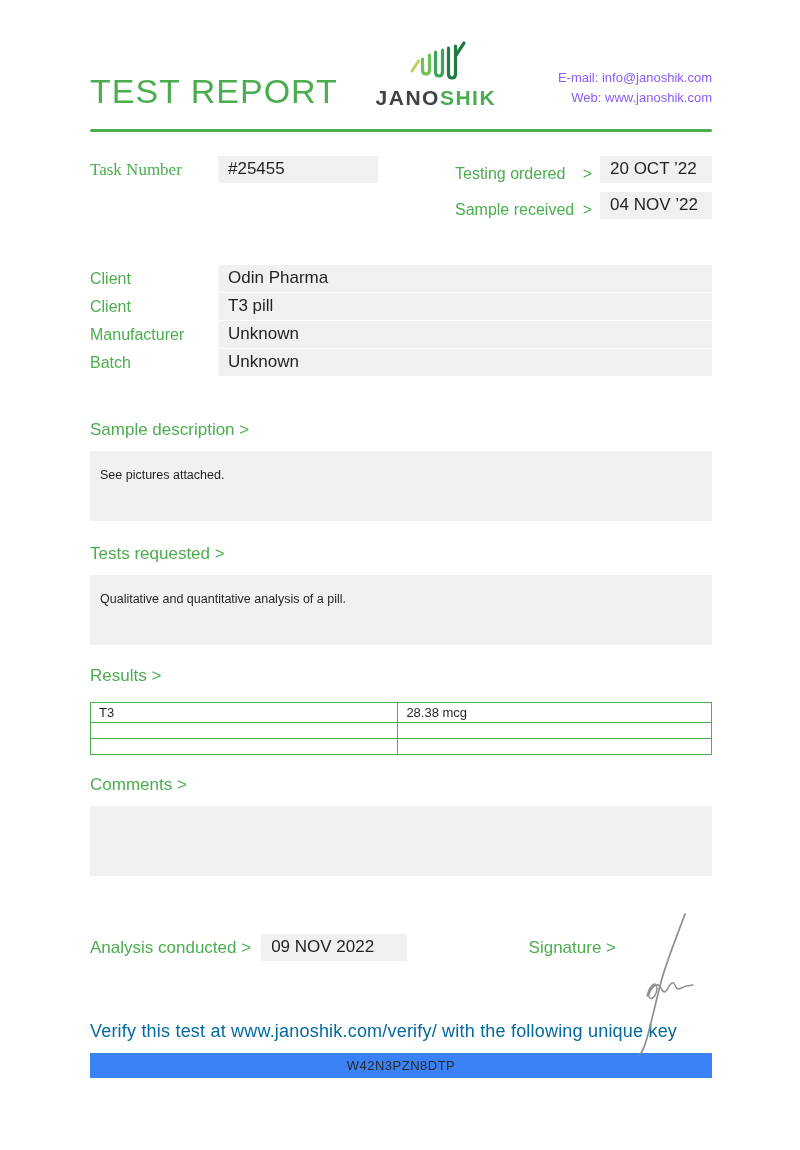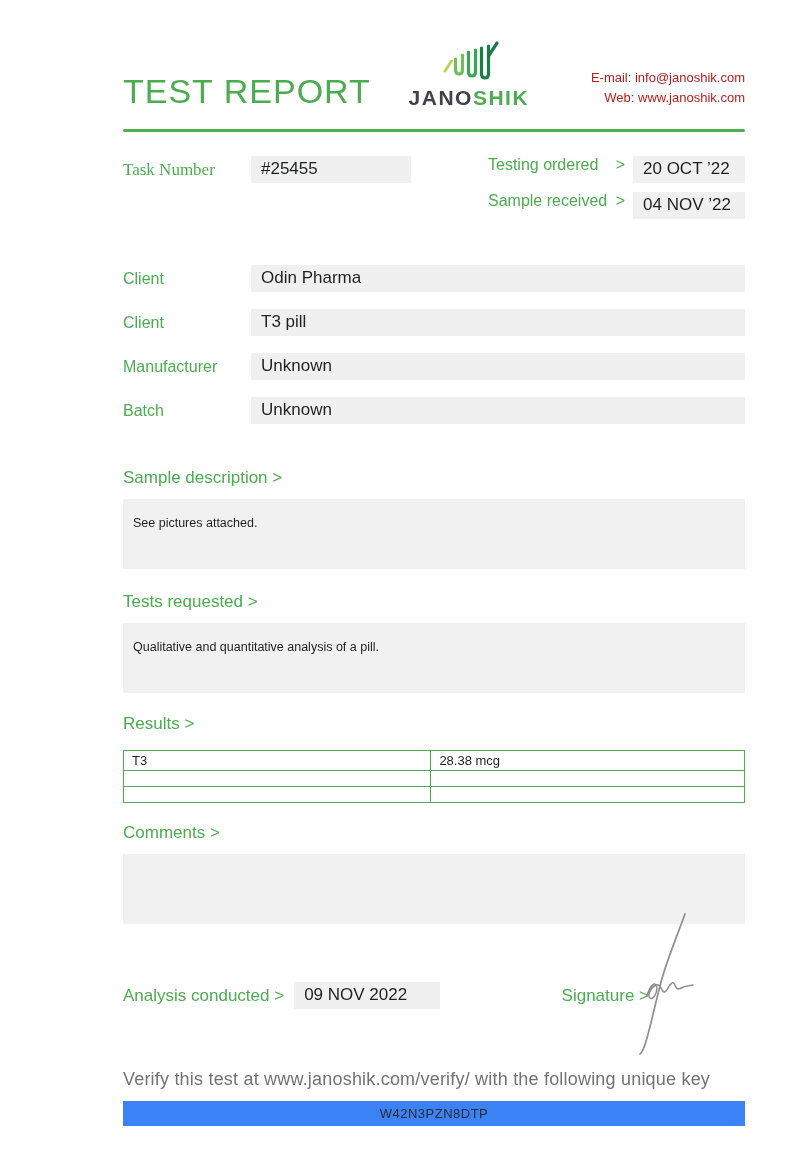--- a/index.html
+++ b/index.html
@@ -5,55 +5,55 @@
   * { margin:0; padding:0; box-sizing:border-box; }
   html,body { background:#ffffff; }
   .page {
     position:relative;
     width:800px; height:1150px;
     background:#ffffff;
     font-family:"Liberation Sans", sans-serif;
     color:#1e2022;
     overflow:hidden;
   }
-  .inner { position:absolute; left:90px; top:0; width:622px;margin-left:33px; }
+  .inner { position:absolute; left:90px; top:0; width:622px; }
 
   
   .header { display:flex; justify-content:space-between; align-items:flex-start; padding-top:40px; }
   .report-title {
     font-size:34px; letter-spacing:1px; font-weight:500;
     color:#4bad4f; margin-top:32px; white-space:nowrap;
   }
   .logo-block { text-align:center; margin-top:0; margin-left:-24px; }
   .logo-icon { display:block; margin:0 auto 2px auto; }
   .logo-word { font-size:21px; font-weight:bold; letter-spacing:1.5px; white-space:nowrap; }
   .logo-word .dark { color:#3d4349; }
   .logo-word .green { color:#4bad4f;text-align:center; }
-  .contact { margin-top:28px; text-align:right; font-size:13px; color:#b91c1c; line-height:1.55; white-space:nowrap; }
+  .contact { margin-top:28px; text-align:right; font-size:13px; color:#8b5cf6; line-height:1.55; white-space:nowrap; }
 
   .rule { height:3px; background:#4caf50; margin-top:18px; border-radius:2px; }
 
   
   .meta-row { display:flex; justify-content:space-between; align-items:flex-start; margin-top:24px; }
   .task-group { display:flex; align-items:center; }
   .label-green { color:#4bad4f; font-size:17px; white-space:nowrap; }
   .task-label { width:128px;font-family:Liberation Serif, serif; }
   .field {
     background:#f0f0f0; color:#1e2022; font-size:17px;
     padding:3px 10px 4px 10px; min-height:27px; line-height:20px;
   }
   .task-field { width:160px; }
   .dates-group { display:grid; row-gap:9px; }
-  .date-row { display:flex; align-items:flex-start; width:257px; }
+  .date-row { display:flex; align-items:flex-end; width:257px; }
   .date-label { flex:1; font-size:16px; }
   .date-arrow { color:#4bad4f; font-size:16px; margin:0 8px 0 4px; }
   .date-field { width:112px; white-space:nowrap; }
 
   
-  .details { margin-top:46px; display:grid; grid-template-columns:128px 1fr; row-gap:17px; align-items:center; }
+  .details { margin-top:46px; display:grid; grid-template-columns:128px 1fr; row-gap:1px; align-items:center; }
   .details .label-green { font-size:16px; }
 
   
   .section-heading { color:#4bad4f; font-size:17px; }
   .h-sample { margin-top:44px; }
   .h-tests  { margin-top:23px; }
   .h-results{ margin-top:21px; }
   .h-comments{ margin-top:20px; }
   .text-box {
     margin-top:11px; height:70px; background:#f1f1f1;
@@ -69,21 +69,21 @@
   .results-table td.c1 { width:49.5%; }
 
   
   .analysis-row { display:flex; align-items:center; margin-top:58px; }
   .analysis-field { width:146px; margin-left:10px; white-space:nowrap; }
   .sig-label { margin-left:auto; margin-right:96px; }
 
   .signature-svg { position:absolute; left:617px; top:908px; }
 
   
-  .verify-line { margin-top:60px; color:#737373; font-size:18px; letter-spacing:0.2px; white-space:nowrap; }
+  .verify-line { margin-top:60px; color:#0369a1; font-size:18px; letter-spacing:0.2px; white-space:nowrap; }
   .key-box {
     margin-top:11px; height:25px; background:#3b82f6;
     text-align:center; font-size:13px; line-height:25px;
     letter-spacing:0.5px; color:#2a2a2a;
   }
 </style>
 </head>
 <body>
 
 <div class="page">

